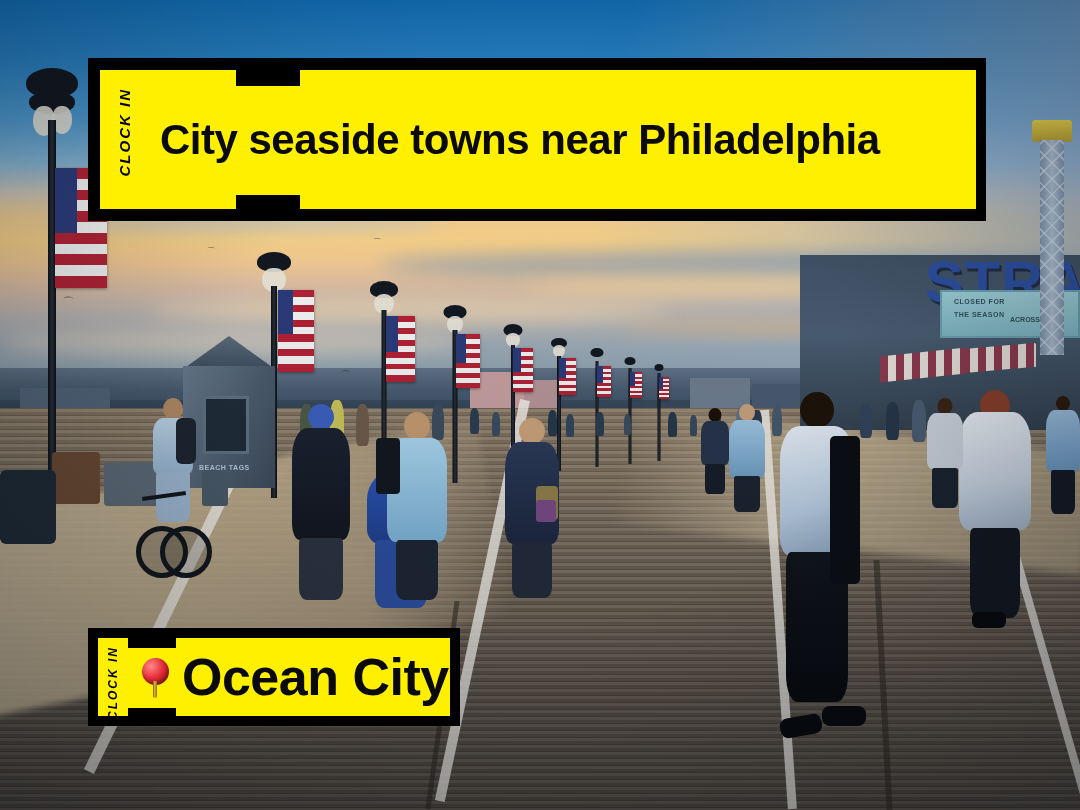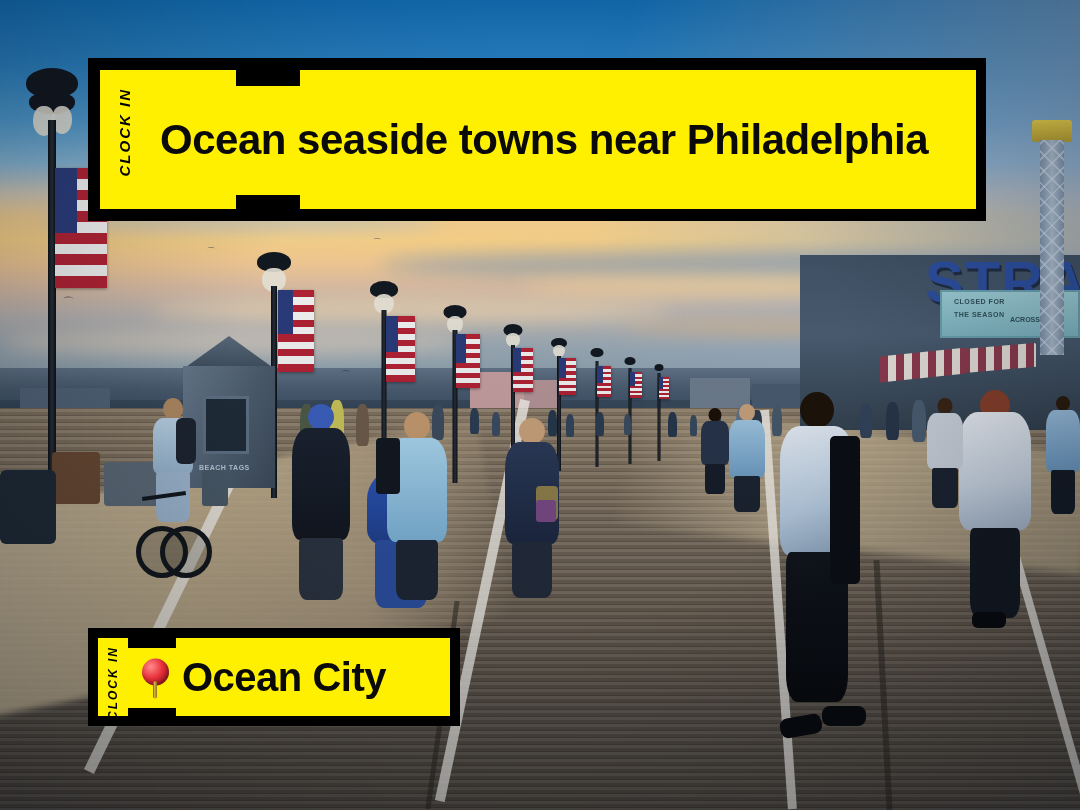--- a/index.html
+++ b/index.html
@@ -234,21 +234,21 @@
   .pin .ball {
     position:absolute; left:2px; top:2px; width:27px; height:27px; border-radius:50%;
     background:radial-gradient(circle at 33% 30%, #ff8a8a 0%, #e8303a 45%, #a0121c 100%);
     box-shadow:inset -2px -3px 4px rgba(0,0,0,.35);
   }
   .pin .needle {
     position:absolute; left:13px; top:25px; width:4px; height:17px;
     background:linear-gradient(90deg,#6b5415,#d8b340 40%,#8a6c1d);
     border-radius:0 0 2px 2px;
   }
-  .loc-name { font-size:40px; font-weight:800; color:#0a0a0a; letter-spacing:-0.5px; }
+  .loc-name { font-size:52px; font-weight:800; color:#0a0a0a; letter-spacing:-0.5px; }
 </style>
 </head>
 <body>
 
 <div class="stage">
 
   <div class="photo">
 
     <div class="sky"></div>
     <div class="cloudband cl1"></div>
@@ -470,21 +470,21 @@
     </div>
 
     <div class="grade"></div>
   </div>
 
   <div class="banner hero">
     <div class="inner"></div>
     <div class="tab tab-top"></div>
     <div class="tab tab-bot"></div>
     <div class="clockin">CLOCK IN</div>
-    <div class="hero-title">Ocean seaside towns near Philadelphia</div>
+    <div class="hero-title">City seaside towns near Philadelphia</div>
   </div>
 
   <div class="banner loc">
     <div class="inner"></div>
     <div class="tab tab-top"></div>
     <div class="tab tab-bot"></div>
     <div class="clockin">CLOCK IN</div>
     <div class="loc-row">
       <span class="pin">
         <span class="ball"></span>

